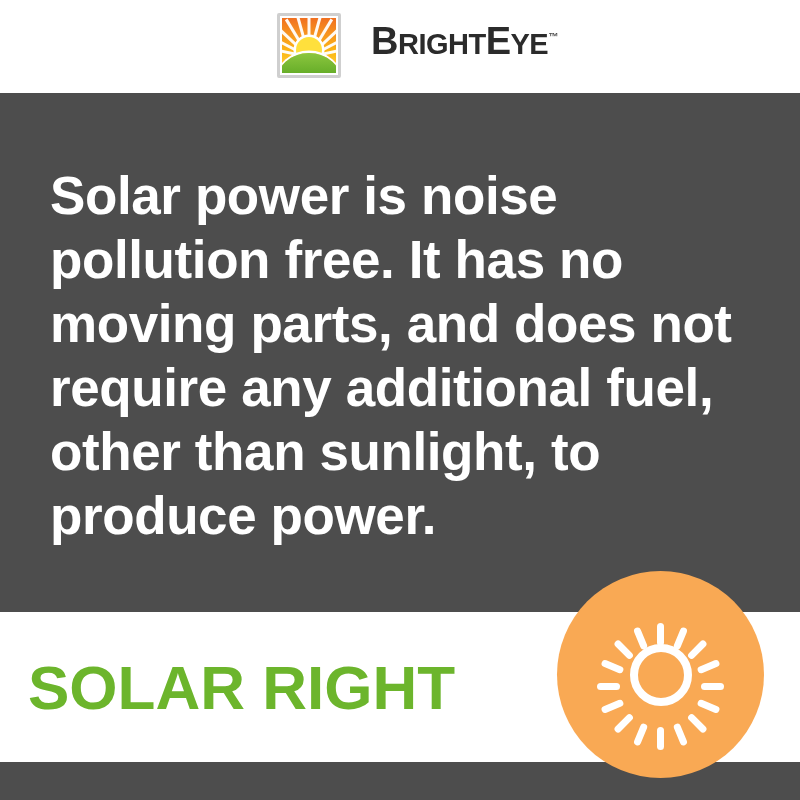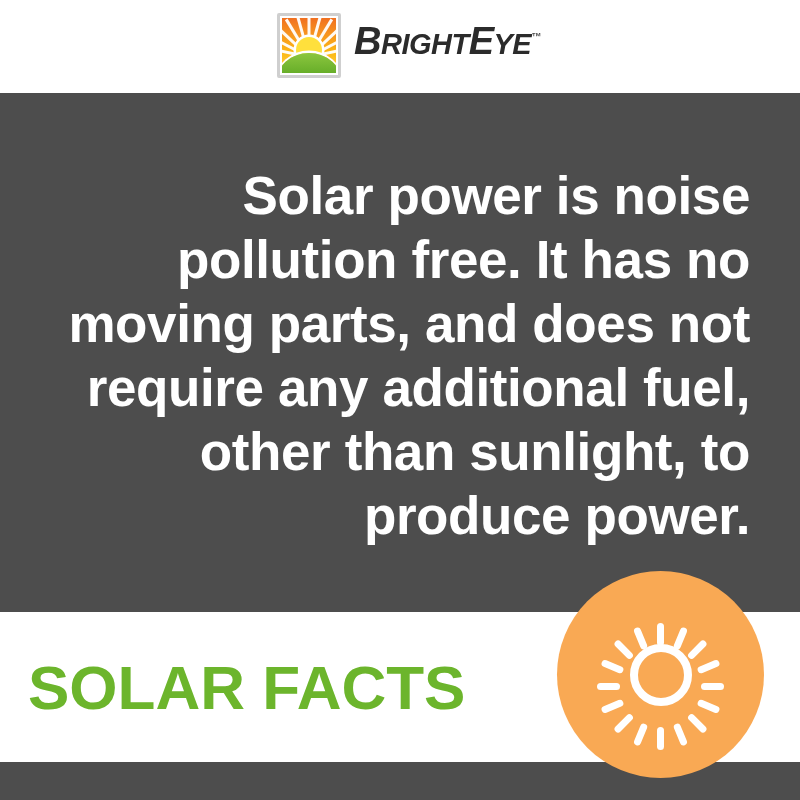--- a/index.html
+++ b/index.html
@@ -80,23 +80,22 @@
     left: -12%;
     bottom: -16px;
     width: 124%;
     height: 36px;
     border-radius: 60% 60% 0 0 / 100% 100% 0 0;
     background: linear-gradient(180deg, #8cc63f 0%, #4a9b18 100%);
     box-shadow: 0 -2.5px 0 0 #ffffff;
   }
 
   .logo-type {
-    margin-left: 13px;
+    margin-left: 30px;
     padding-top: 4px;
-    font-style: italic;
   }
   .logo-word {
     position: relative;
     font-family: "Liberation Sans", sans-serif;
     font-weight: bold;
     font-size: 38px;
     line-height: 40px;
     letter-spacing: -0.5px;
     color: #2b2b2b;
     white-space: nowrap;
@@ -128,21 +127,21 @@
     top: 93px;
     width: 800px;
     height: 519px;
     background: #4d4d4d;
     display: flex;
     align-items: center;
     justify-content: center;
   }
   .fact-text {
     width: 700px;
-    text-align: right;
+    text-align: left;
     color: #ffffff;
     font-family: "Liberation Sans", sans-serif;
     font-weight: bold;
     font-size: 53px;
     line-height: 64px;
     letter-spacing: -0.4px;
     margin-top: 6px;
   }
 
   
@@ -256,21 +255,21 @@
 
     </div>
   </div>
 
   <div class="fact-panel">
     <div class="fact-text">Solar power is noise pollution free. It has no moving parts, and does not require any additional fuel, other than sunlight, to produce power.</div>
   </div>
 
   <div class="band"></div>
   <div class="band-bottom"></div>
-  <div class="band-title">SOLAR FACTS</div>
+  <div class="band-title">SOLAR RIGHT</div>
 
   <div class="sun-badge">
     <div class="sun-icon">
       <div class="sun-ring"></div>
     <div class="sun-ray" style="transform: rotate(0deg) translateY(-52px);"></div>
         <div class="sun-ray" style="transform: rotate(22.5deg) translateY(-52px);"></div>
         <div class="sun-ray" style="transform: rotate(45deg) translateY(-52px);"></div>
         <div class="sun-ray" style="transform: rotate(67.5deg) translateY(-52px);"></div>
         <div class="sun-ray" style="transform: rotate(90deg) translateY(-52px);"></div>
         <div class="sun-ray" style="transform: rotate(112.5deg) translateY(-52px);"></div>

